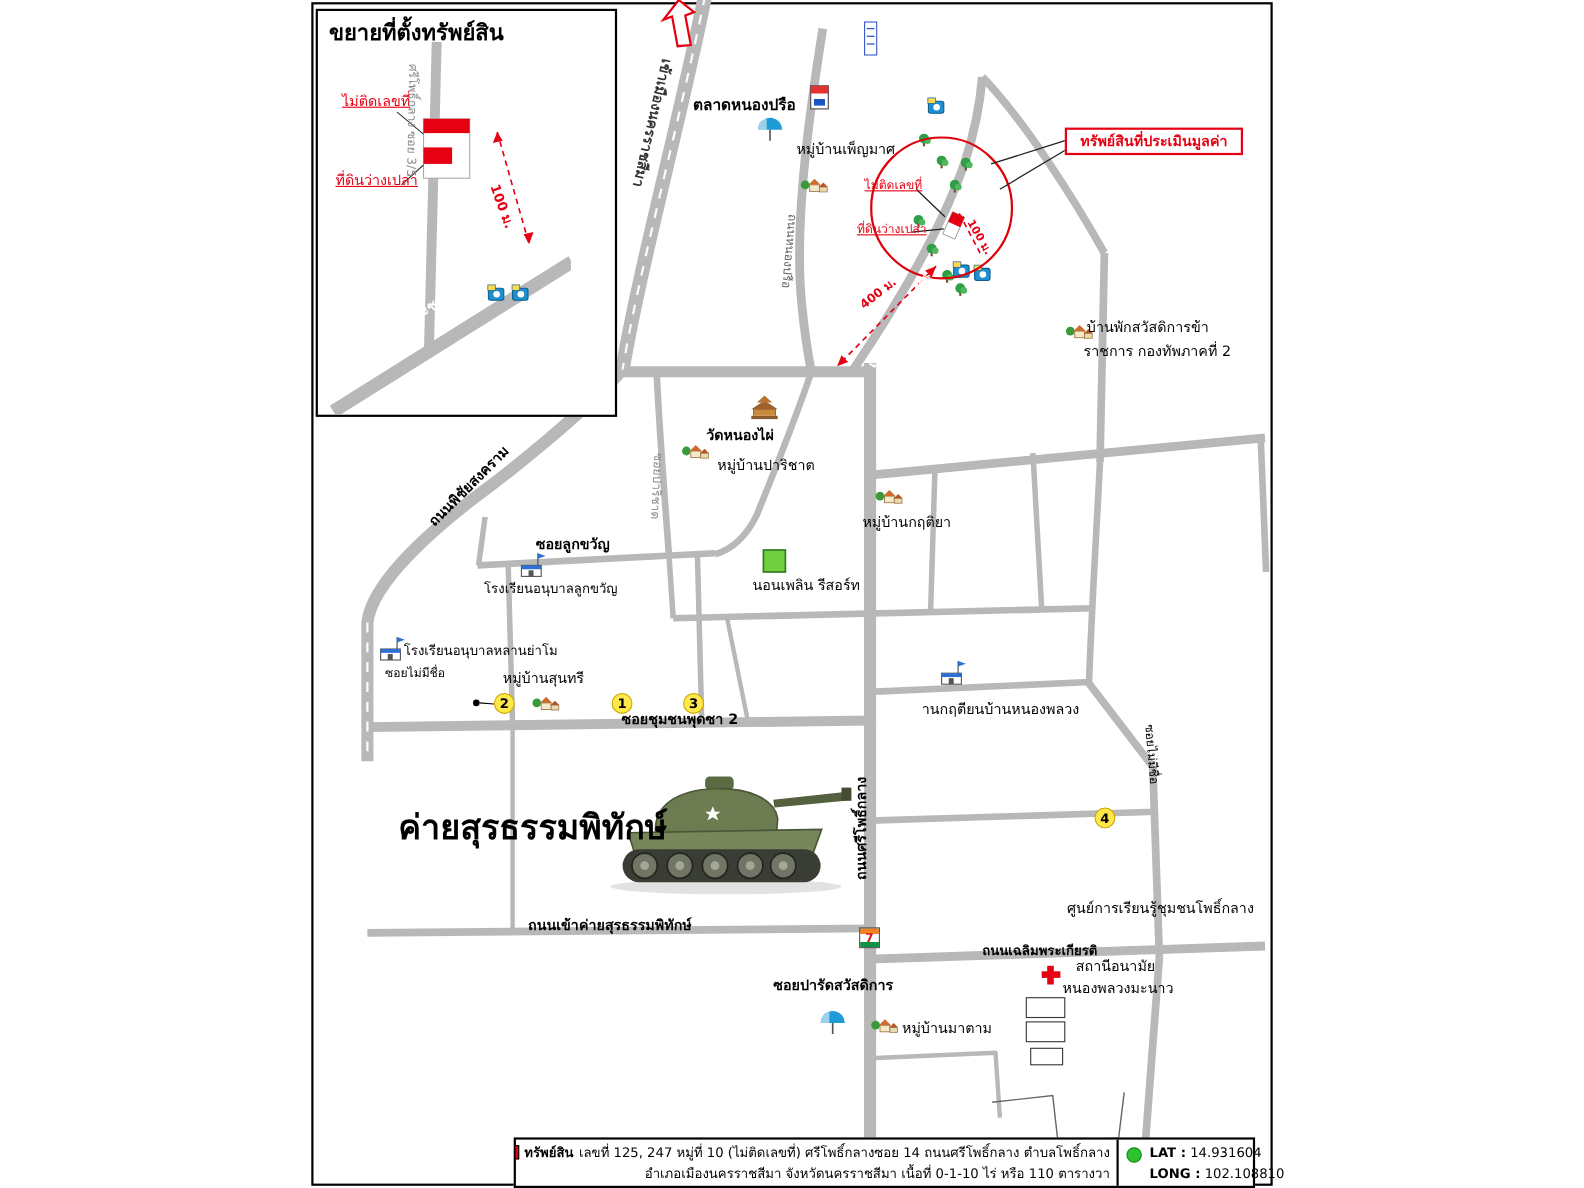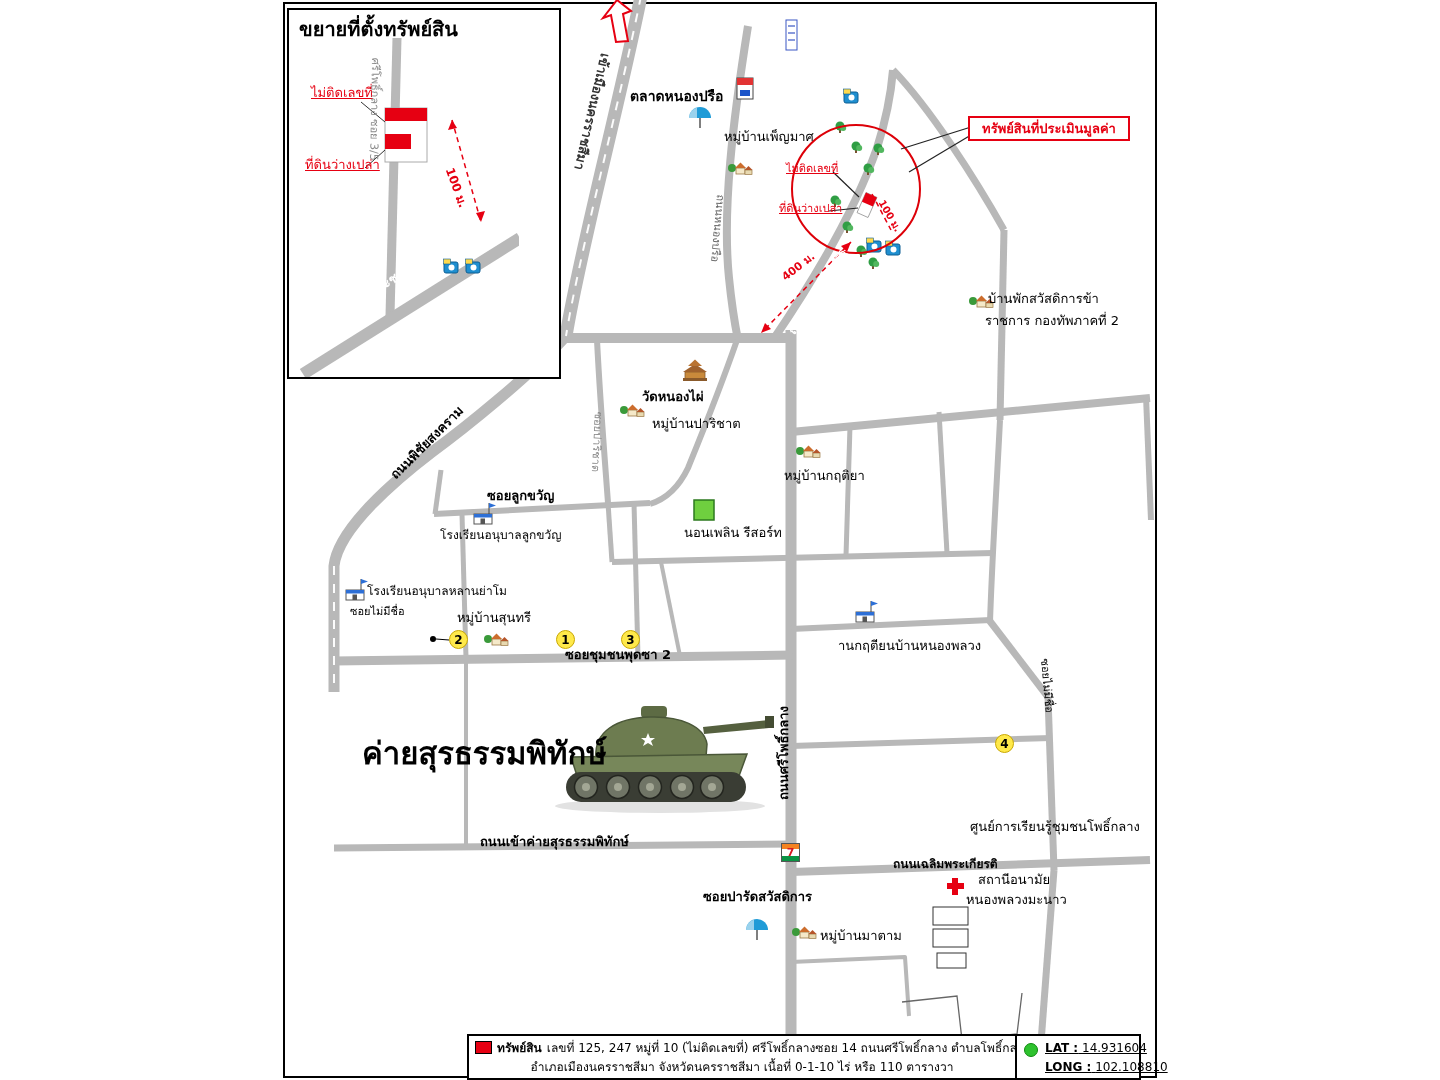--- a/index.html
+++ b/index.html
@@ -30,29 +30,29 @@
                border:2px solid #e60012;box-sizing:border-box;background:#fff;
                display:flex;align-items:center;justify-content:center;
                font:bold 13px "DejaVu Sans",sans-serif;color:#e60012;z-index:4;white-space:nowrap;}
   .inset{position:absolute;left:287px;top:8px;width:274px;height:371px;border:2px solid #000;
          box-sizing:border-box;background:#fff;z-index:5;overflow:hidden;}
   .inset .lbl{z-index:6}
   .legend{position:absolute;left:467px;top:1034px;width:674px;height:46px;border:2px solid #000;
           box-sizing:border-box;background:#fff;display:flex;z-index:6;
           font:12px "DejaVu Sans",sans-serif;}
   .leg-left{flex:1;border-right:2px solid #000;padding:2px 6px;display:flex;
-            flex-direction:column;justify-content:space-between;overflow:hidden;}
+            flex-direction:column;justify-content:space-between;overflow:hidden;align-items:flex-end;}
   .leg-row1{display:flex;align-items:center;gap:5px;white-space:nowrap;}
   .leg-row2{text-align:center;white-space:nowrap;}
   .leg-sq{width:15px;height:11px;background:#e60012;border:1px solid #000;
           display:inline-block;flex:0 0 auto;}
   .leg-right{width:122px;position:relative;padding:3px 4px 3px 28px;box-sizing:border-box;}
   .leg-dot{position:absolute;left:7px;top:7px;width:14px;height:14px;border-radius:50%;
            background:#2ec22e;border:1px solid #0f8a0f;box-sizing:border-box;}
-  .leg-right .row{line-height:1.55;white-space:nowrap;text-decoration:underline;}
+  .leg-right .row{line-height:1.55;white-space:nowrap;}
 </style>
 </head>
 <body>
 
 <div class="canvas">
 
   <div class="map-frame"></div>
 
   <svg class="layer" width="1440" height="1080" viewBox="0 0 1440 1080">
     <defs>

